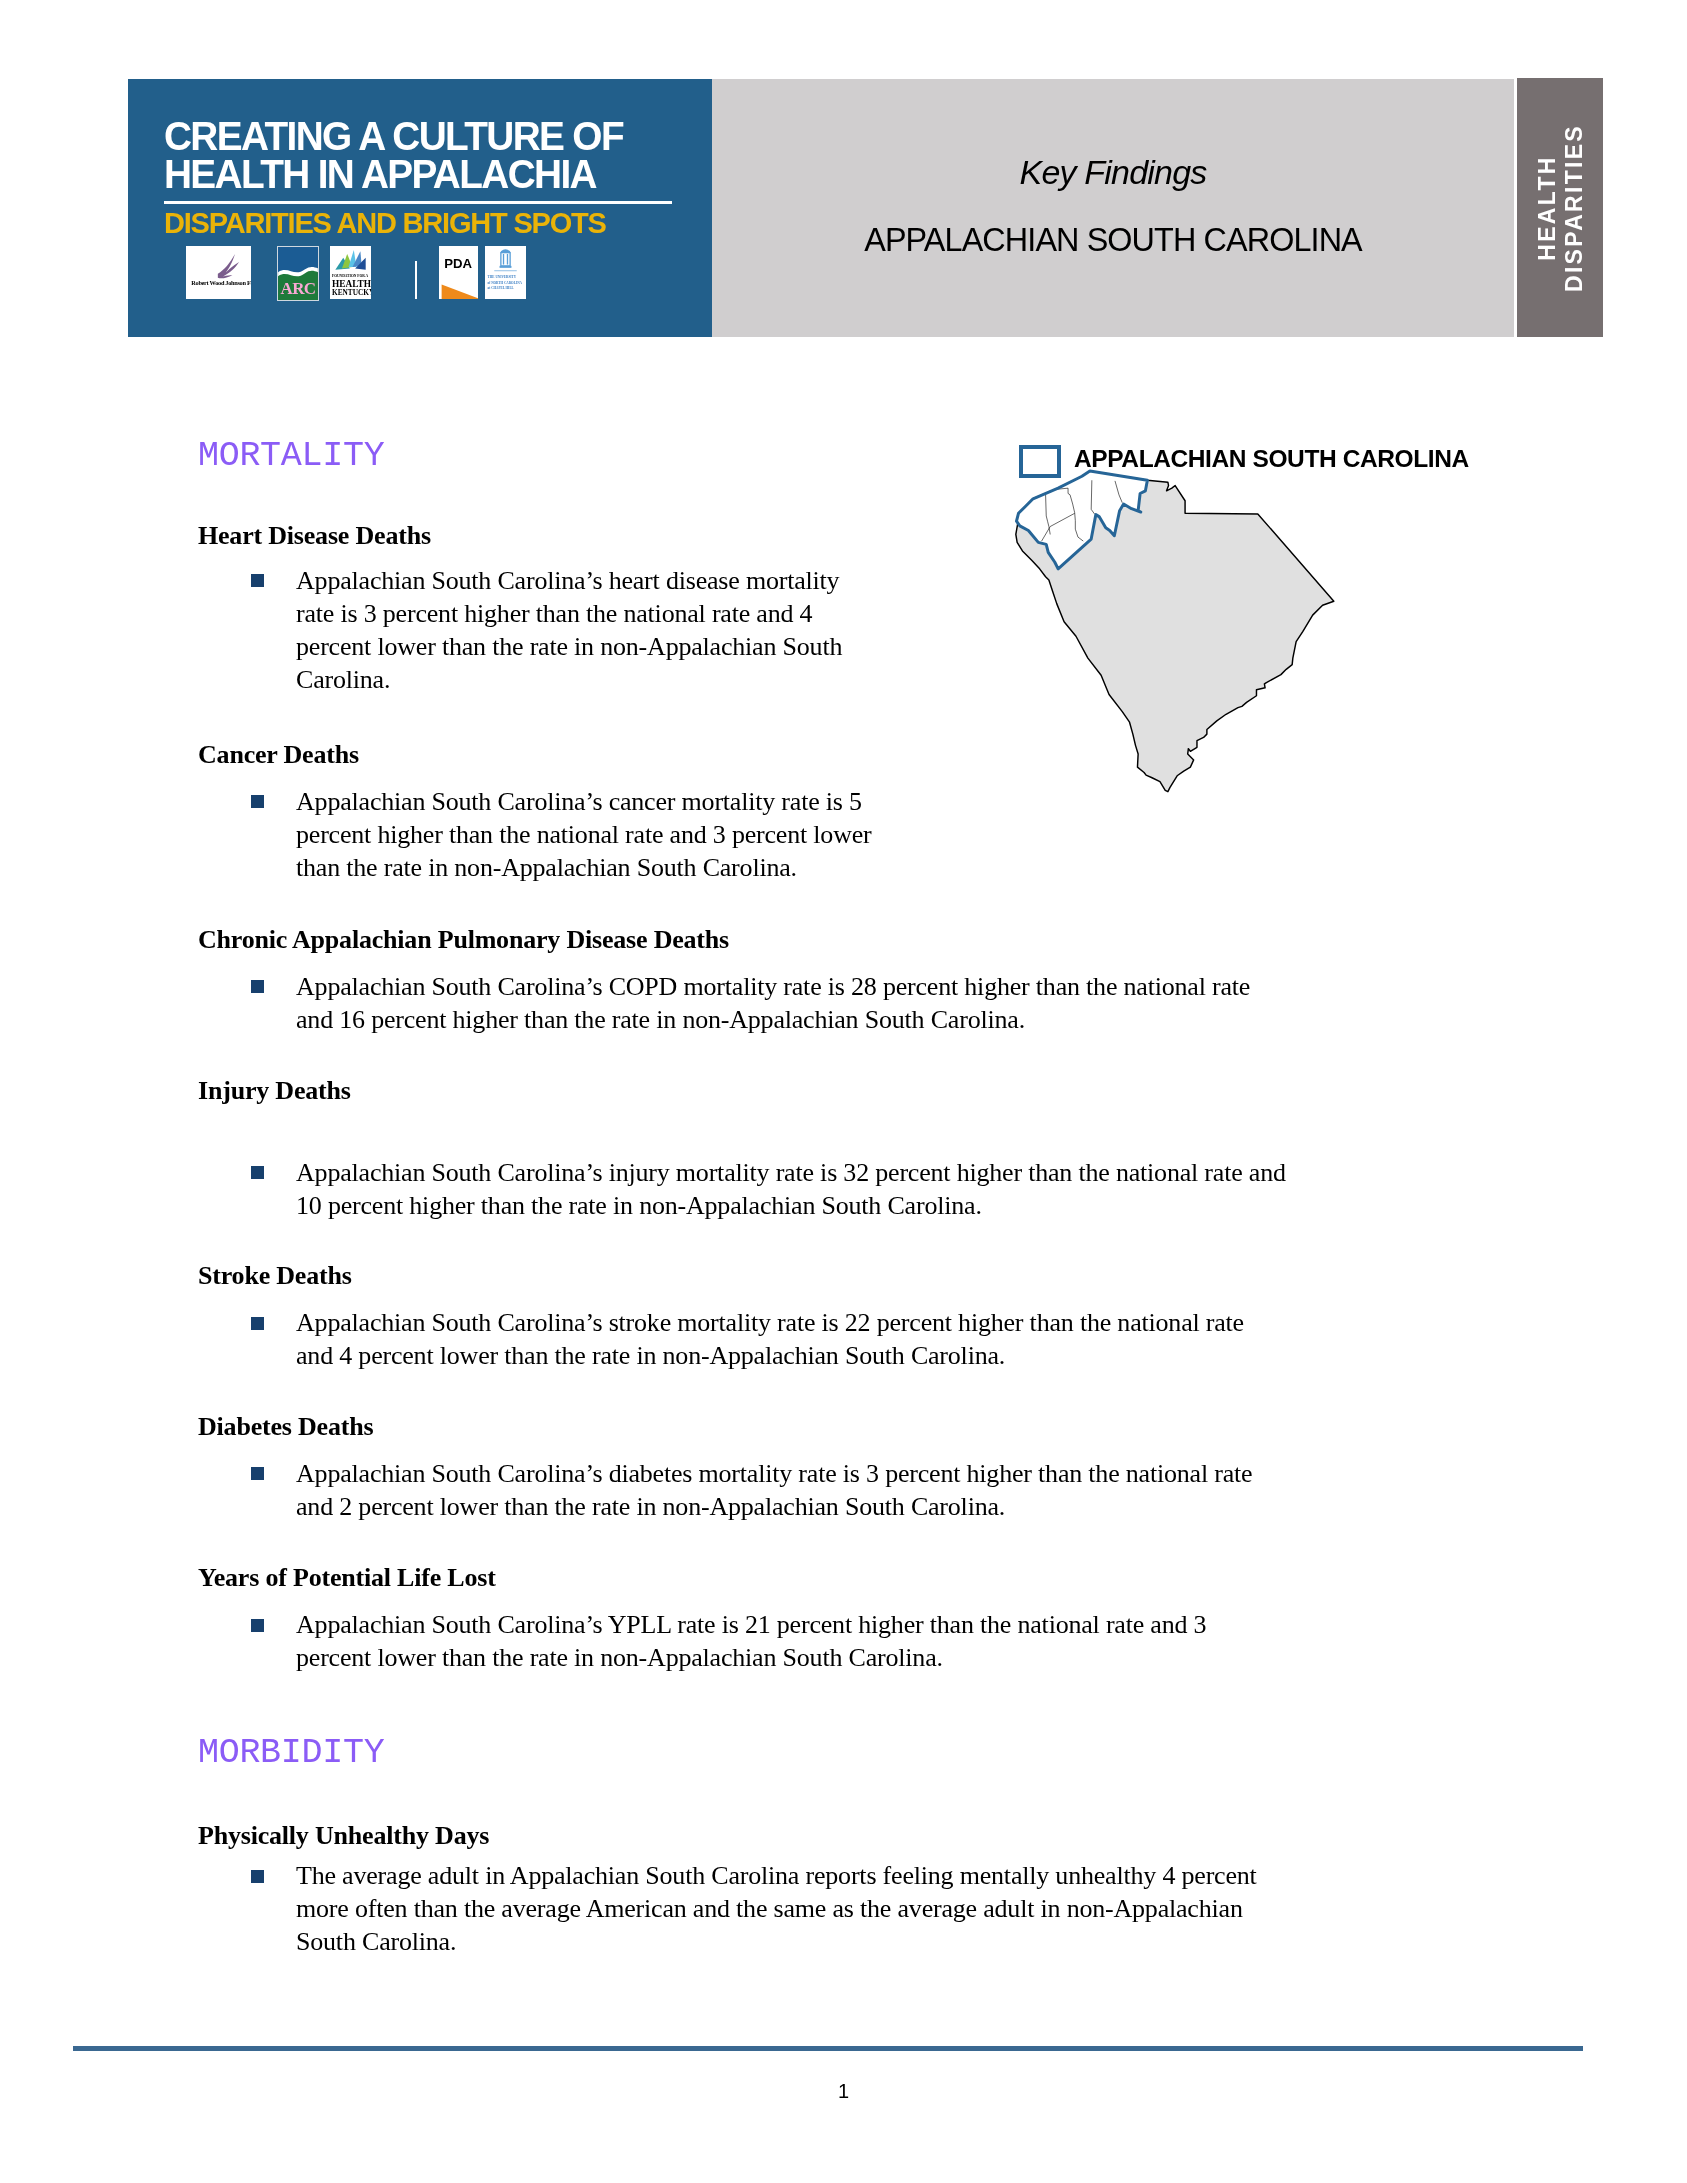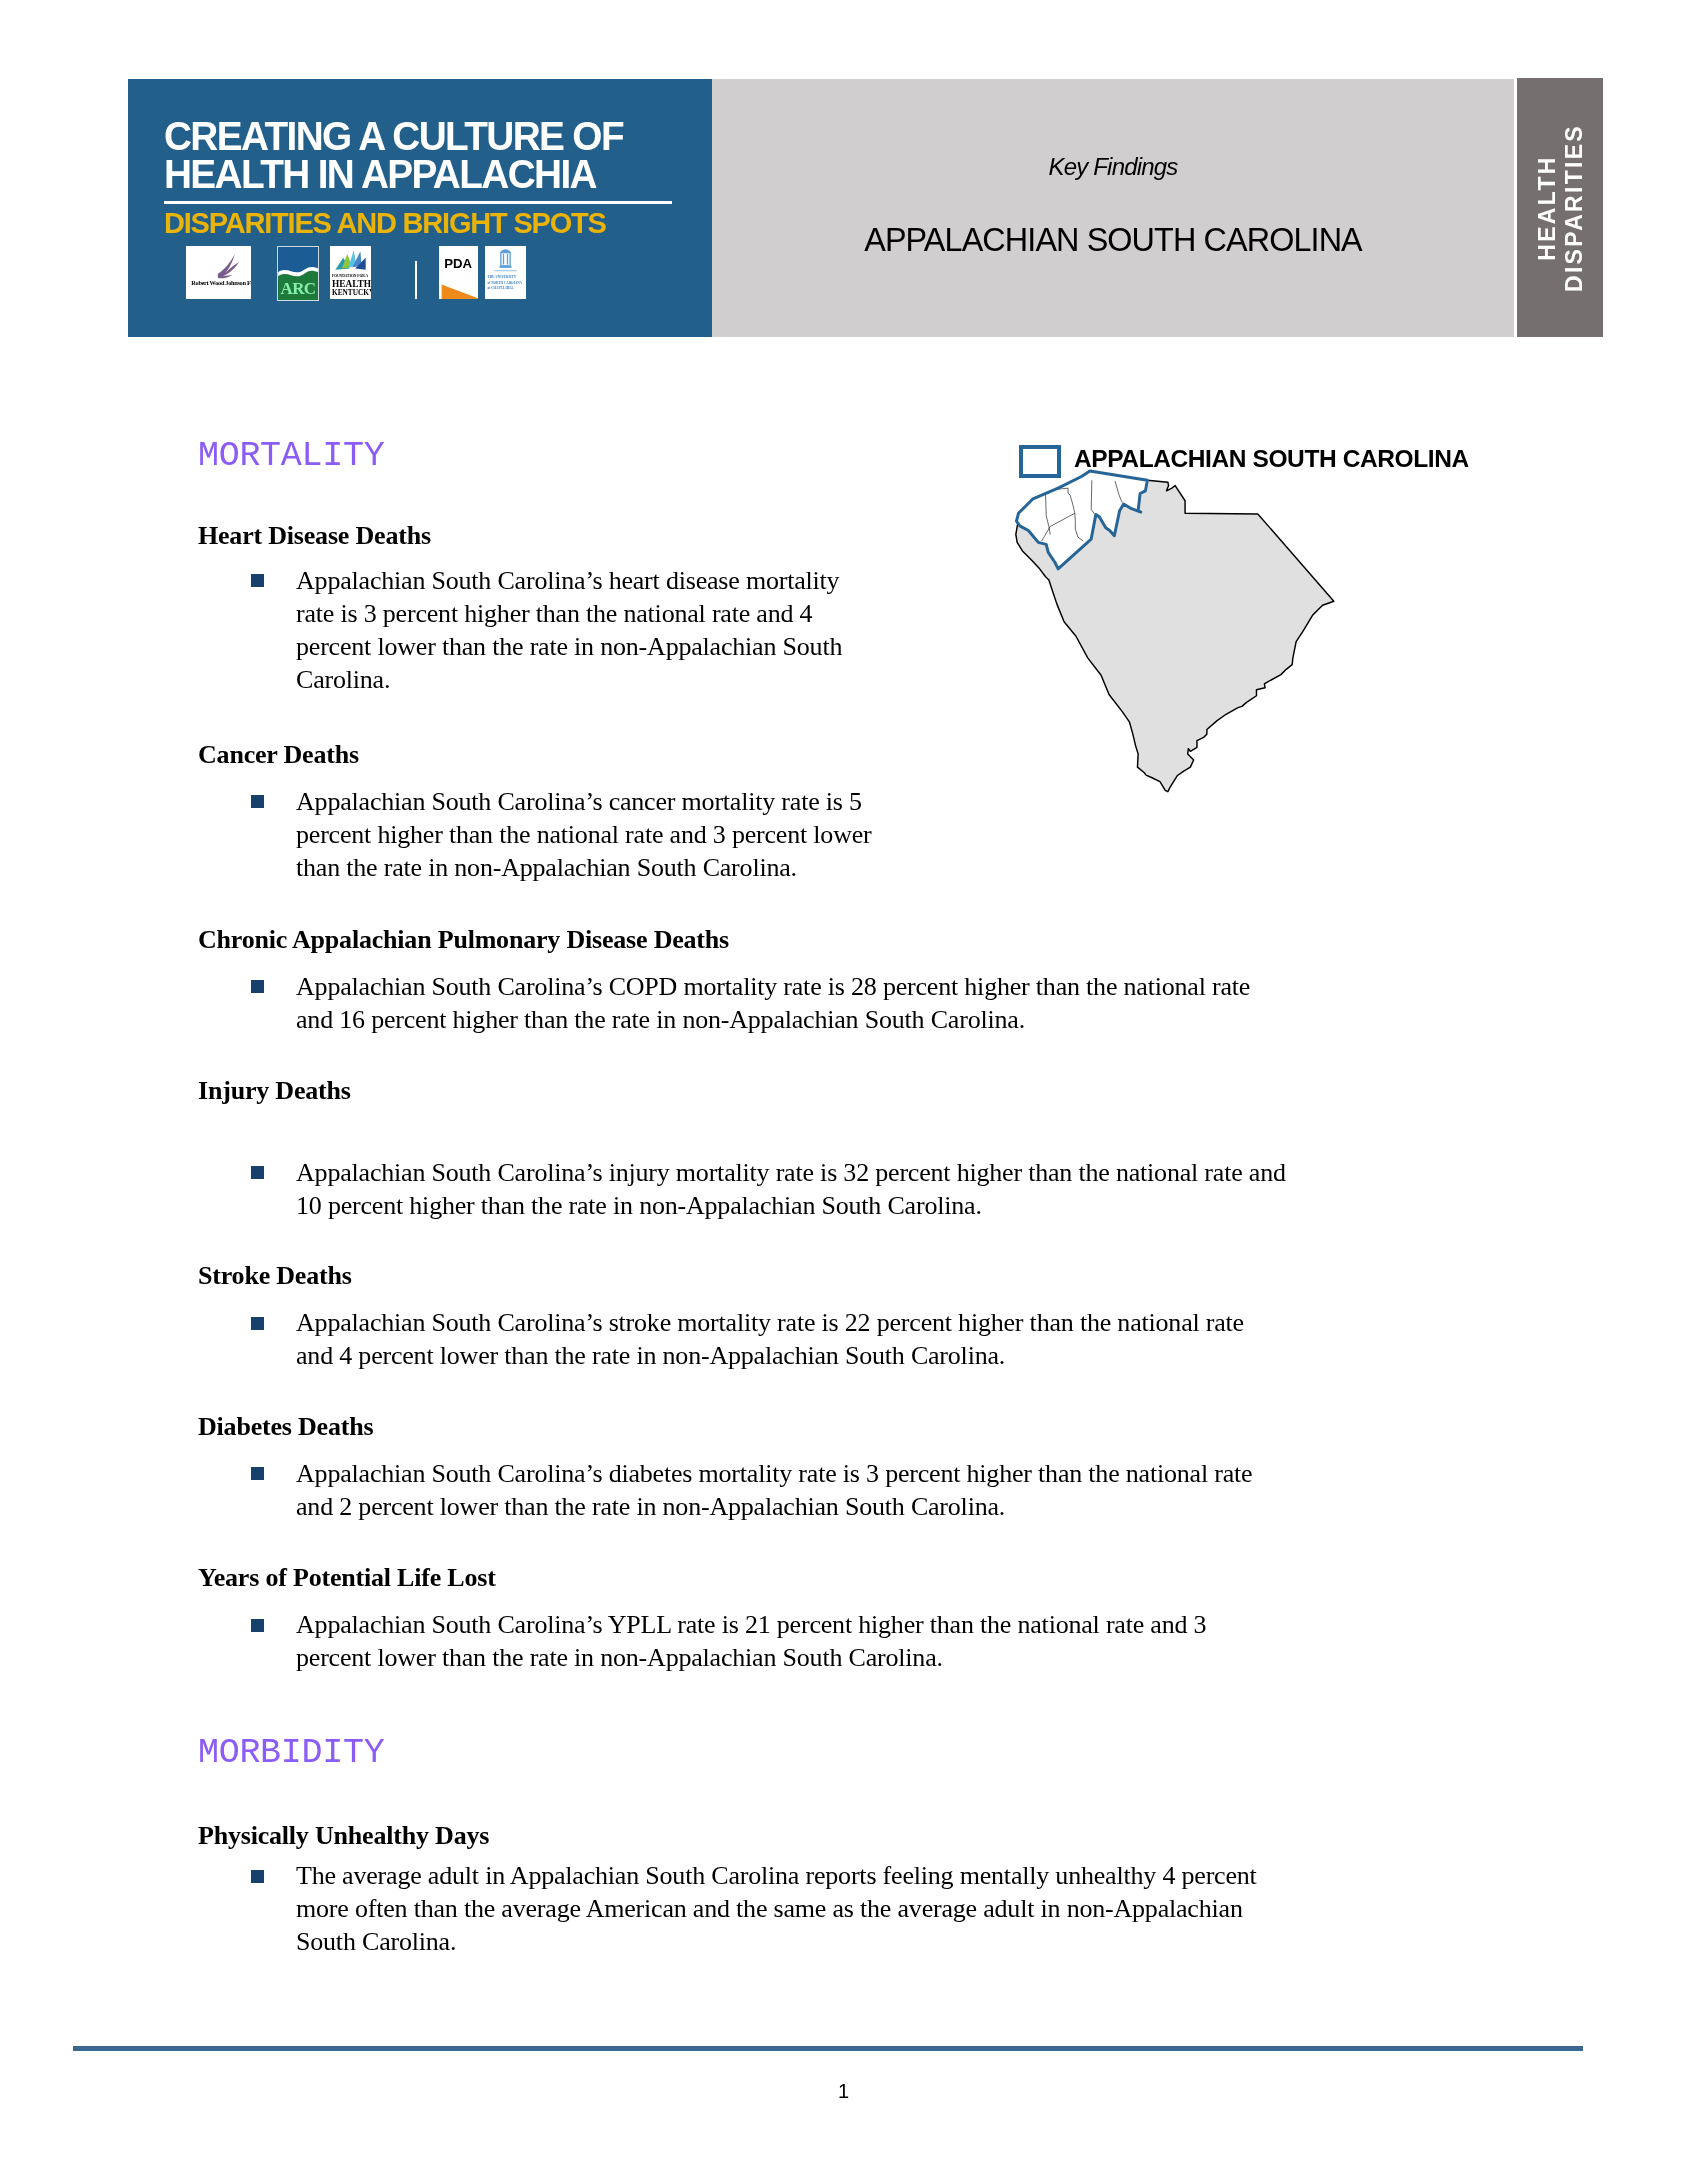--- a/index.html
+++ b/index.html
@@ -34,32 +34,32 @@
     overflow: hidden;
   }
   .logo.rwjf { left: 58px; width: 65px; }
   .logo.arc { left: 149px; width: 40px; background: #1e5f8e; border: 0.7px solid #cfd8e0; }
   .logo.fhk { left: 202px; width: 41px; }
   .logo-sep { position: absolute; left: 287px; top: 182px; width: 2px; height: 38px; background: #fff; }
   .logo.pda { left: 311px; width: 39px; }
   .logo.unc { left: 357px; width: 41px; }
   .logo .ltext { position: absolute; font-family: "Liberation Serif", serif; color: #000; line-height: 1; white-space: nowrap; }
   .rwjf .ltext { left: 5.3px; top: 33px; font-size: 6.3px; font-weight: bold; letter-spacing: -0.3px; }
-  .arc .ltext { left: 2.6px; bottom: 2.6px; font-size: 17px; color: #86efac; letter-spacing: -0.7px; font-weight: bold; }
+  .arc .ltext { left: 2.6px; bottom: 2.6px; font-size: 17px; color: #f9a8d4; letter-spacing: -0.7px; font-weight: bold; }
   .fhk .ltext { left: 2px; font-family: "Liberation Serif", serif; font-weight: bold; }
   .pda .ltext { left: 5.3px; top: 10.6px; font-family: "Liberation Sans", sans-serif; font-weight: bold; font-size: 13.2px; }
   .unc .ltext { left: 2.6px; font-size: 3.3px; color: #3b7fc4; font-weight: bold; letter-spacing: 0; }
 
   .hdr-gray {
     position: absolute; left: 712px; top: 79px; width: 802px; height: 258px;
     background: #d0cecf;
   }
   .hdr-gray .kf {
     position: absolute; left: 0; right: 0; top: 76px; text-align: center;
-    font-family: "Liberation Sans", sans-serif; font-style: italic; font-size: 24px;
+    font-family: "Liberation Sans", sans-serif; font-style: italic; font-size: 34px;
     letter-spacing: -0.8px; line-height: 1;
   }
   .hdr-gray .region {
     position: absolute; left: 0; right: 0; top: 144px; text-align: center;
     font-family: "Liberation Sans", sans-serif; font-size: 33px; letter-spacing: -0.9px; line-height: 1;
     transform: scaleX(0.98);
   }
   .hdr-tab {
     position: absolute; left: 1517px; top: 78px; width: 86px; height: 259px;
     background: #766f70;

